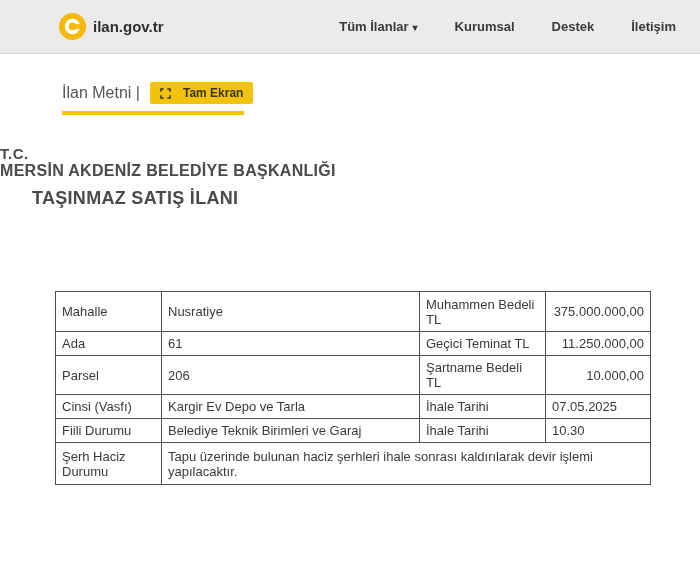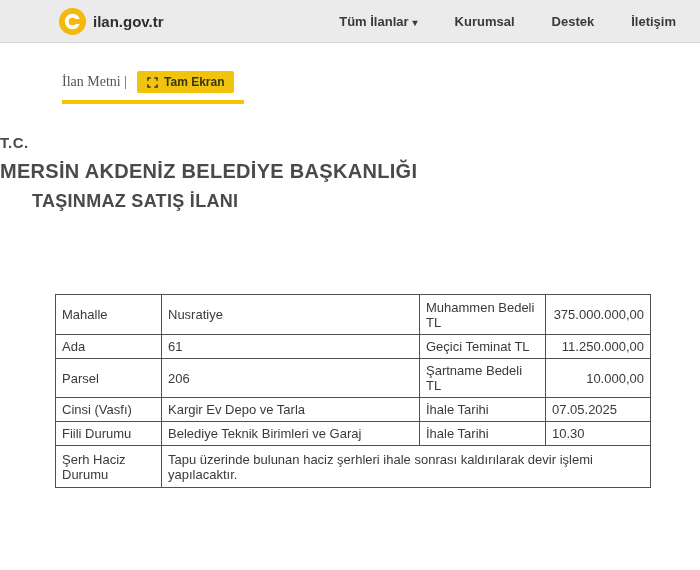--- a/index.html
+++ b/index.html
@@ -1,41 +1,41 @@
 <!DOCTYPE html>
 <html><head>
 <meta charset="utf-8">
 <style>
   * { margin:0; padding:0; box-sizing:border-box; }
   html,body { width:700px; height:570px; background:#fff; overflow:hidden;
     font-family:"Liberation Sans", sans-serif; color:#3c3c3c; }
 
   
-  .topbar { height:43px; background:#ebebeb; border-bottom:1px solid #d9d9d9;
+  .topbar { height:54px; background:#ebebeb; border-bottom:1px solid #d9d9d9;
     display:flex; align-items:center; padding:0 16px 0 58px; }
   .logo { display:flex; align-items:center; gap:6px; cursor:pointer; }
   .logo-text { font-size:15px; font-weight:bold; color:#2f2f2f; }
   .nav { margin-left:auto; display:flex; align-items:center; gap:37px;
     font-size:13px; font-weight:bold; color:#3a3a3a; padding-right:8px; }
   .nav-item { cursor:pointer; white-space:nowrap; }
   .caret { font-size:10px; margin-left:4px; color:#3a3a3a; }
 
   
   .toolbar { display:flex; align-items:center; margin:28px 0 0 62px; }
-  .toolbar-title { font-size:14px; color:#555;font-family:Liberation Serif, serif; }
-  .fullscreen-btn { display:inline-flex; align-items:center; gap:6px; margin-left:10px;
+  .toolbar-title { font-size:16px; color:#555; }
+  .fullscreen-btn { display:inline-flex; align-items:center; gap:12px; margin-left:10px;
     background:#f2c30d; color:#3b3513; border:none; border-radius:2px;
     font-family:"Liberation Sans", sans-serif;
     font-size:12px; font-weight:bold; padding:4px 10px; cursor:pointer; }
   .accent-rule { width:182px; height:4px; background:#f5c400; margin:7px 0 0 62px; }
 
   
   .headings { text-align:left; margin-top:30px; color:#4a4a4a; }
   .h-tc { font-size:15px; font-weight:bold; letter-spacing:.5px; }
-  .h-muni { font-size:20px; font-weight:bold; margin-top:9px; letter-spacing:.3px; }
+  .h-muni { font-size:16px; font-weight:bold; letter-spacing:.3px; }
   .h-sale { font-size:18px; font-weight:bold; margin-top:8px; letter-spacing:.3px;padding-left:32px; }
 
   
   table.ann { border-collapse:collapse; width:595px; margin:82px 0 0 55px;
     font-size:13px; color:#3a3a3a; table-layout:fixed; }
   table.ann td { border:1px solid #4f4f4f; padding:4px 6px; vertical-align:middle;
     overflow:hidden; }
   td.intro { line-height:1.55; padding:5px 7px; }
   td.lbl  { }
   td.val  { padding-left:8px; }

